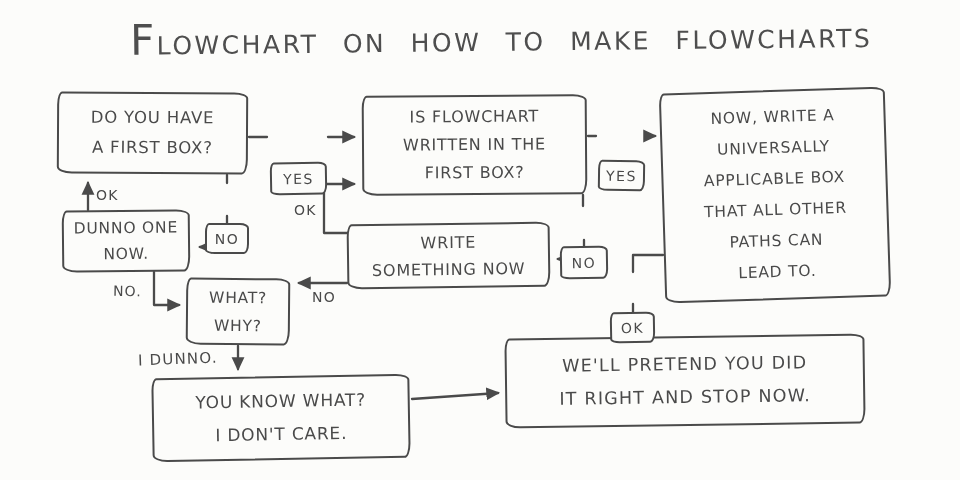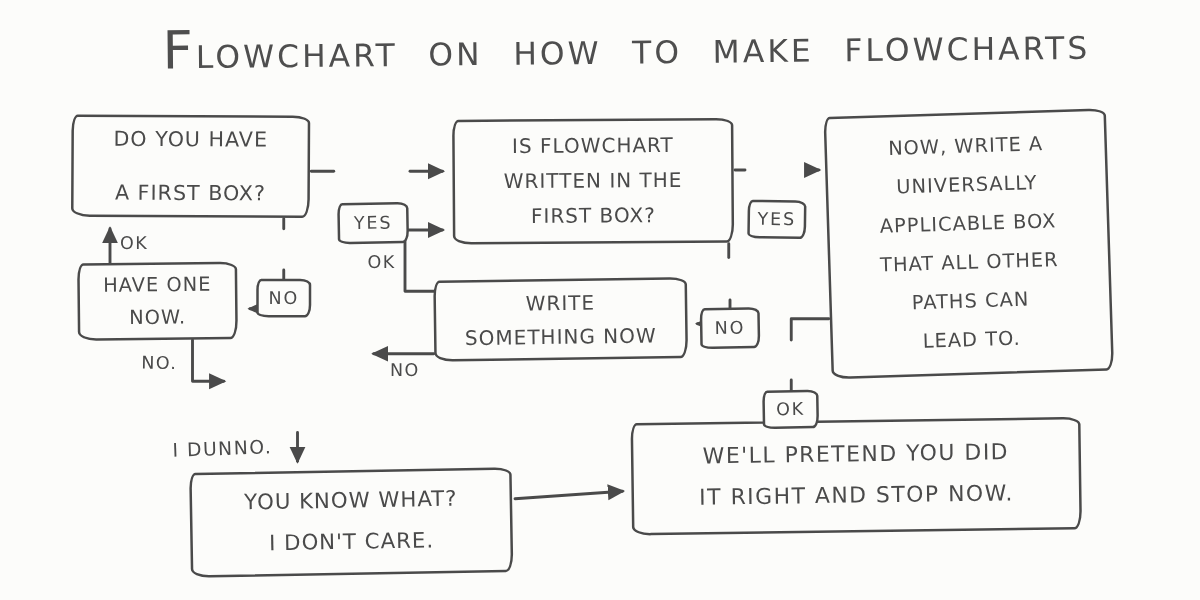--- a/index.html
+++ b/index.html
@@ -54,21 +54,21 @@
     font-size:14px;letter-spacing:1.5px;margin-top:39px;
   }
 
   .lbl{
     position:absolute;
     font-size:14px;letter-spacing:1.2px;
     white-space:nowrap;
   }
 
   
-  .n-first   {left:57px;  top:92px;  width:191px; height:82px;  font-size:16.5px; line-height:43px; transform:rotate(0.3deg);}
+  .n-first   {left:57px;  top:92px;  width:191px; height:82px;  font-size:16.5px; line-height:30px; transform:rotate(0.3deg);}
   .n-written {left:362px; top:95px;  width:225px; height:100px; font-size:16px;   line-height:28px; transform:rotate(-0.4deg);}
   .n-universal{left:662px;top:90px;  width:226px; height:210px; font-size:15.5px; line-height:31px; transform:rotate(-1.8deg);}
   .n-make    {left:62px;  top:210px; width:128px; height:62px;  font-size:15.5px; line-height:26px; transform:rotate(-0.6deg);}
   .n-write   {left:347px; top:223px; width:203px; height:65px;  font-size:16px;   line-height:27px; transform:rotate(-0.8deg);}
   .n-what    {left:186px; top:278px; width:104px; height:67px;  font-size:15.5px; line-height:28px; transform:rotate(0.5deg);}
   .n-care    {left:152px; top:376px; width:258px; height:84px;  font-size:17px;   line-height:33px; transform:rotate(-1deg);}
   .n-pretend {left:505px; top:336px; width:360px; height:90px;  font-size:17.5px; line-height:33px; transform:rotate(-0.8deg); letter-spacing:1.2px;}
 
   
   .t-yes1{left:270px; top:123px; width:57px; height:33px; transform:rotate(-1deg);}
@@ -128,26 +128,30 @@
   </div>
   <div class="box n-universal">
     <span>NOW, WRITE A
 UNIVERSALLY
 APPLICABLE BOX
 THAT ALL OTHER
 PATHS CAN
 LEAD TO.</span>
   </div>
   <div class="box n-make">
-    <span>HAVE ONE
+    <span>DUNNO ONE
 NOW.</span>
   </div>
   <div class="box n-write">
     <span>WRITE
 SOMETHING NOW</span>
+  </div>
+  <div class="box n-what">
+    <span>WHAT?
+WHY?</span>
   </div>
   <div class="box n-care">
     <span>YOU KNOW WHAT?
 I DON'T CARE.</span>
   </div>
   <div class="box n-pretend">
     <span>WE'LL PRETEND YOU DID
 IT RIGHT AND STOP NOW.</span>
   </div>
 

